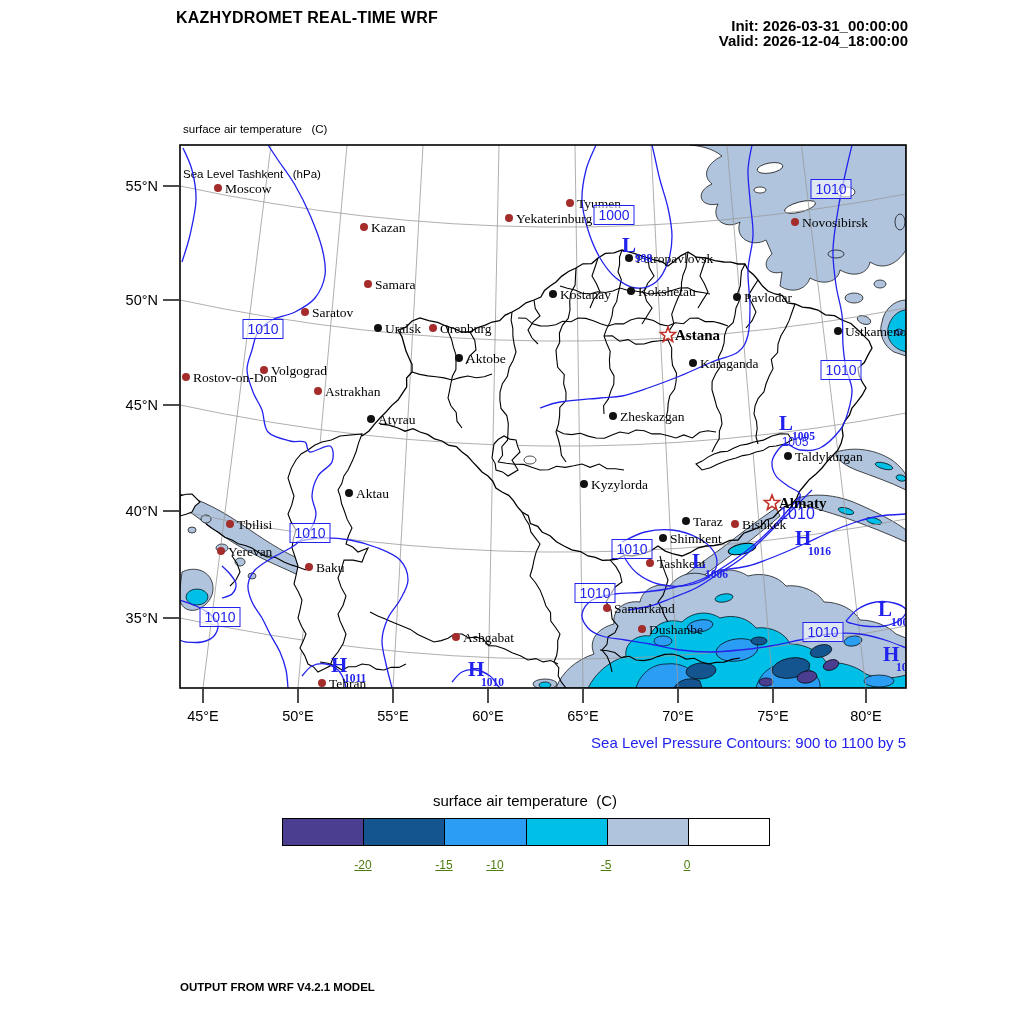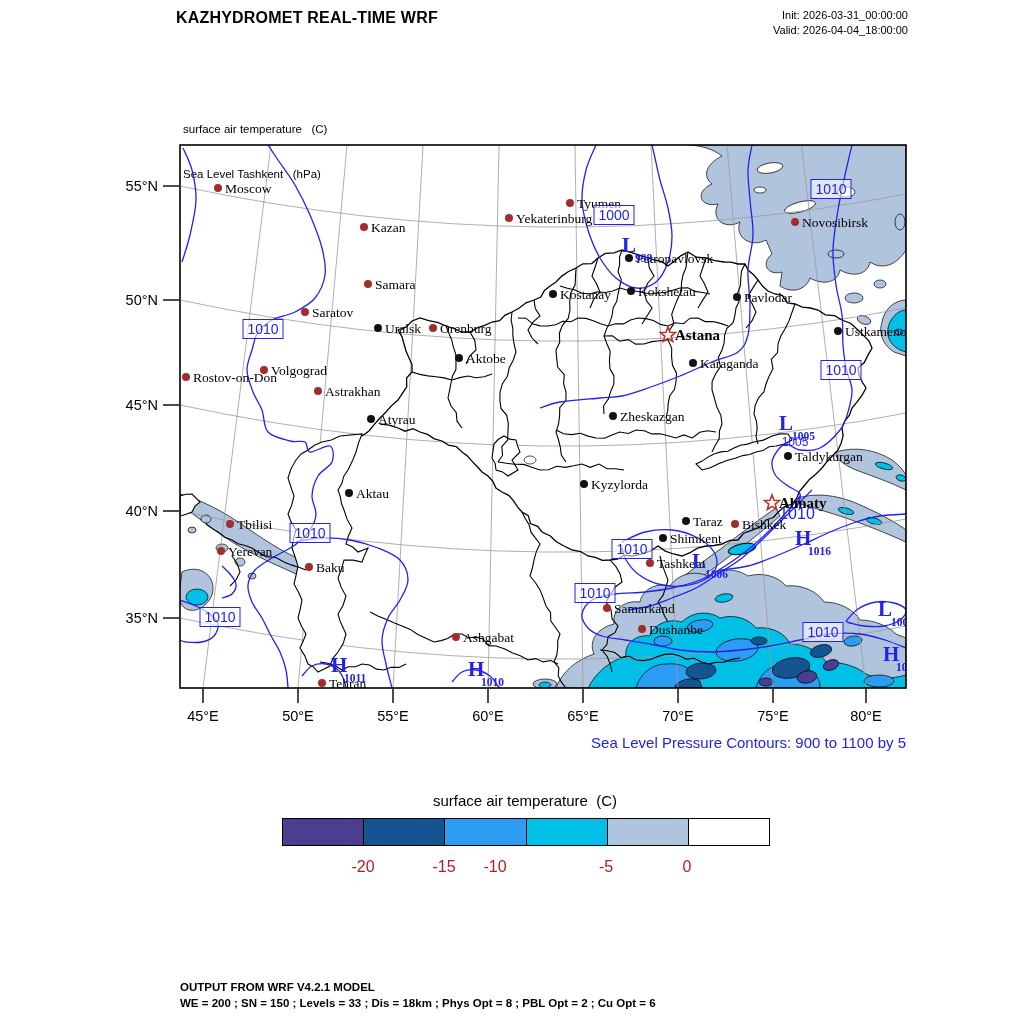--- a/index.html
+++ b/index.html
@@ -1,36 +1,36 @@
 <!DOCTYPE html>
 <html><head>
 <meta charset="utf-8">
 <style>
   html,body{margin:0;padding:0;background:#fff;width:1024px;height:1024px;
     font-family:"Liberation Sans",sans-serif;position:relative;overflow:hidden;}
   .abs{position:absolute;}
   #title{left:176px;top:9px;font-size:16px;font-weight:bold;color:#000;letter-spacing:.2px;}
-  #initvalid{right:116px;top:8px;text-align:right;font-size:11px;font-weight:normal;line-height:15px;color:#000;}
+  #initvalid{right:116px;top:18px;text-align:right;font-size:15px;font-weight:bold;line-height:15px;color:#000;}
   #fieldlabels{left:183px;top:92px;font-size:11.5px;line-height:15px;color:#000;white-space:pre;}
   #mapsvg{left:0;top:0;}
   #caption{right:118px;top:734px;font-size:15px;color:#2222ee;}
   #cbtitle{left:525px;top:792px;transform:translateX(-50%);font-size:15px;color:#000;white-space:pre;}
   #colorbar{left:282px;top:818px;width:486px;height:26px;border:1px solid #000;display:flex;}
   #colorbar .seg{flex:1;border-right:1px solid #000;}
   #colorbar .seg:last-child{border-right:none;}
-  .cbtick{position:absolute;top:858px;transform:translateX(-50%);font-size:16px;color:#b91c1c;}
+  .cbtick{position:absolute;top:858px;transform:translateX(-50%);font-size:12px;color:#4d7c0f;text-decoration:underline;}
   #footer{left:180px;top:972px;font-size:11.5px;font-weight:bold;line-height:16px;color:#000;margin-top:7px;}
 </style>
 </head>
 <body>
 
 <div id="title" class="abs">KAZHYDROMET REAL-TIME WRF</div>
 <div id="initvalid" class="abs">
   <div>Init: 2026-03-31_00:00:00</div>
-  <div>Valid: 2026-04-04_18:00:00</div>
+  <div>Valid: 2026-12-04_18:00:00</div>
 </div>
 <div id="fieldlabels" class="abs">
   <div>surface air temperature   (C)</div>
   <div>Sea Level Tashkent   (hPa)</div>
 </div>
 
 <svg id="mapsvg" class="abs" width="1024" height="770" viewBox="0 0 1024 770">
     <defs>
       <clipPath id="mapclip">
         <rect x="180" y="145" width="726" height="543"></rect>
@@ -303,14 +303,13 @@
 <div id="cbticks">
     <span class="cbtick" style="left: 363px;">-20</span>
     <span class="cbtick" style="left: 444px;">-15</span>
     <span class="cbtick" style="left: 495px;">-10</span>
     <span class="cbtick" style="left: 606px;">-5</span>
     <span class="cbtick" style="left: 687px;">0</span>
   </div>
 
 <div id="footer" class="abs">
   <div>OUTPUT FROM WRF V4.2.1 MODEL</div>
-  <div>WE = 200 ; SN = 150 ; Levels = 33 ; Dis = 18km ; Phys Opt = 8 ; PBL Opt = 2 ; Cu Opt = 6</div>
 </div>
 
 </body></html>

